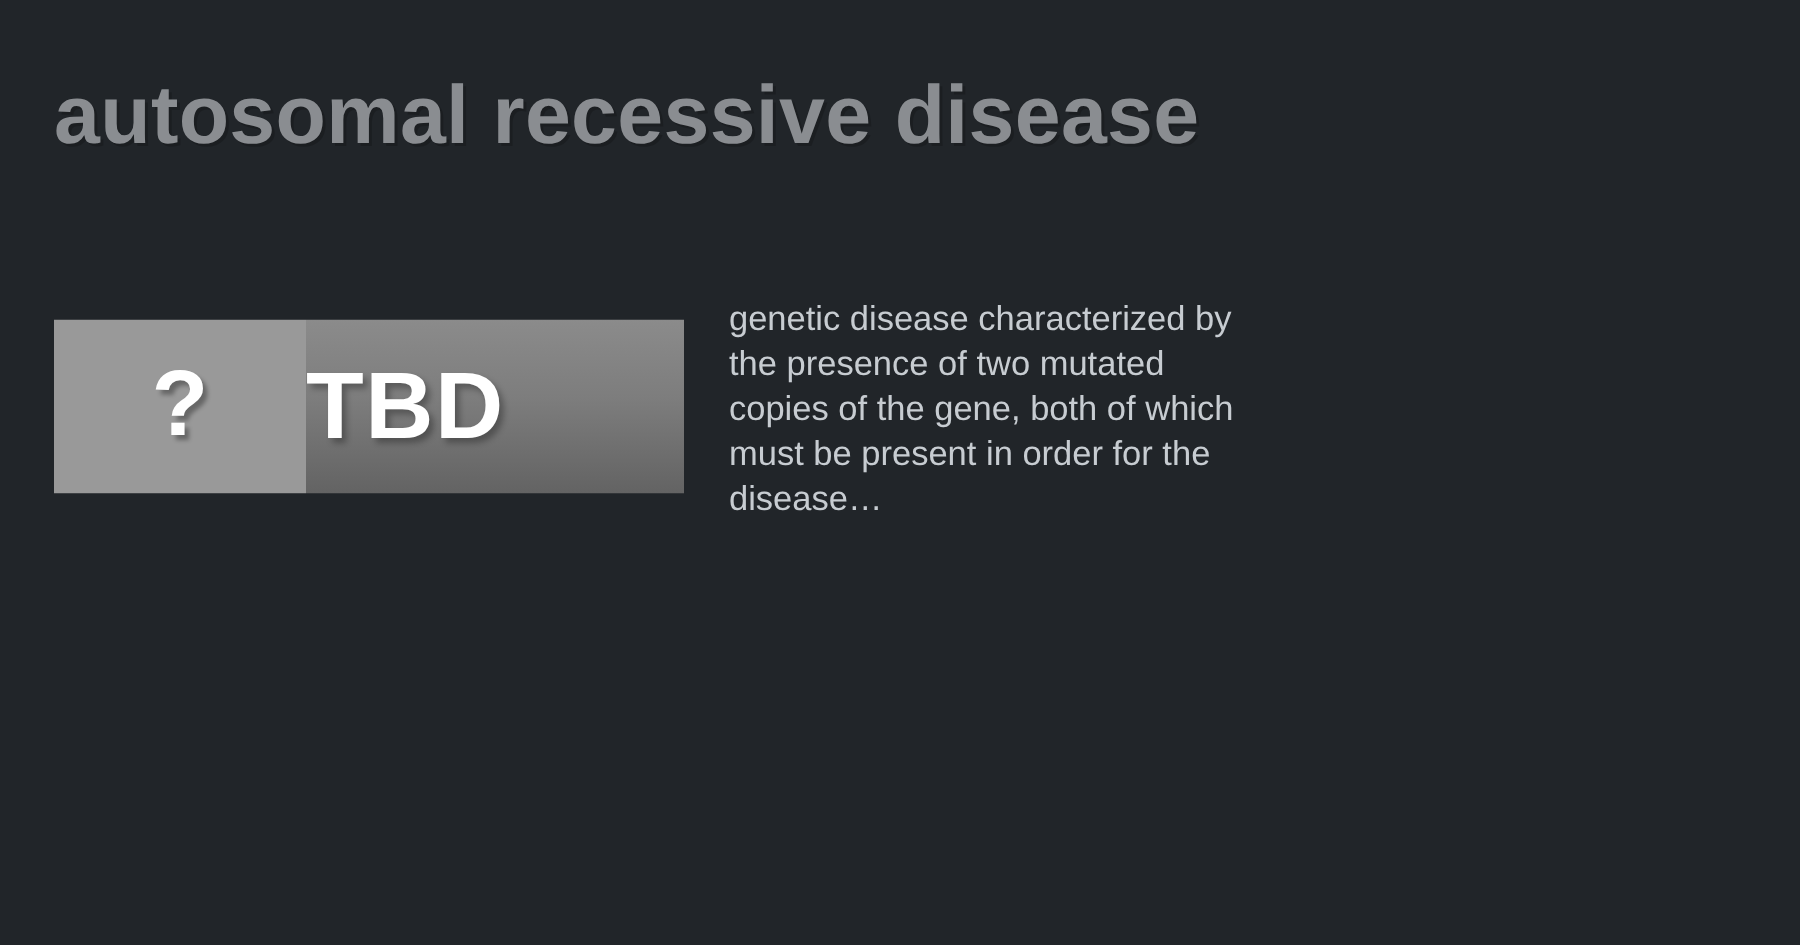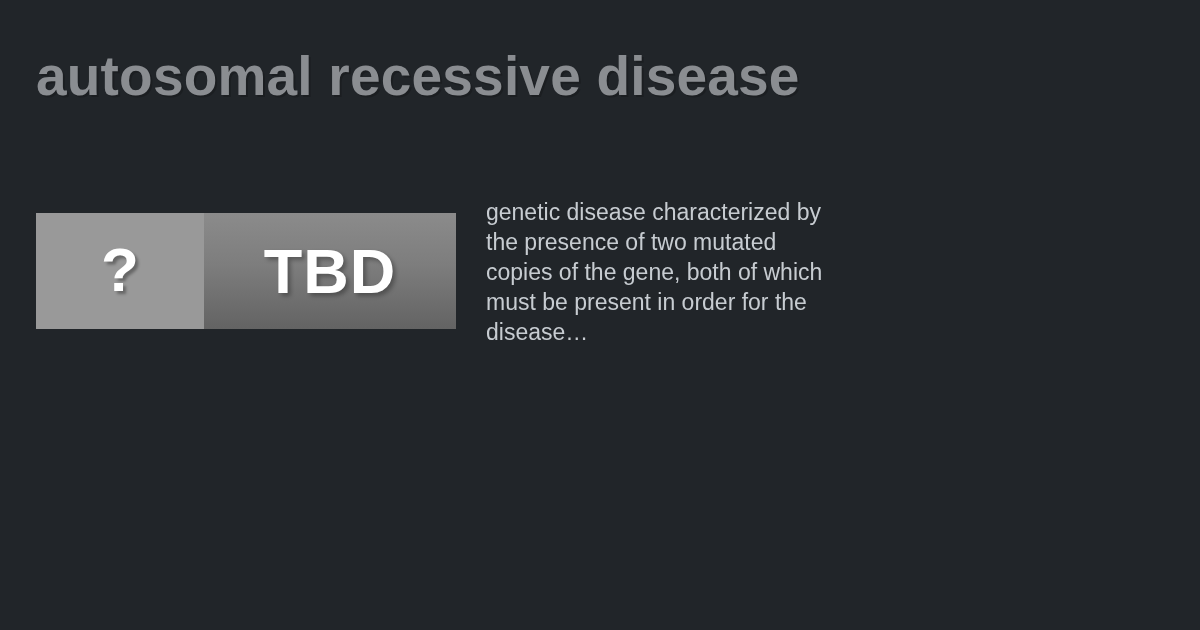--- a/index.html
+++ b/index.html
@@ -73,21 +73,21 @@
     color: #ffffff;
     text-shadow: 3px 3px 3px rgba(0,0,0,0.33);
     margin-top: -2px;
   }
   .thumb-right {
     width: 252px;
     height: 116px;
     background: linear-gradient(180deg, #8b8b8b 0%, #7d7d7d 45%, #636363 100%);
     display: flex;
     align-items: center;
-    justify-content: center;
+    justify-content: flex-start;
   }
   .thumb-right .glyph {
     font-family: "Liberation Sans", sans-serif;
     font-size: 63px;
     font-weight: 700;
     letter-spacing: 1px;
     line-height: 1;
     color: #ffffff;
     text-shadow: 3px 3px 4px rgba(0,0,0,0.30);
   }

